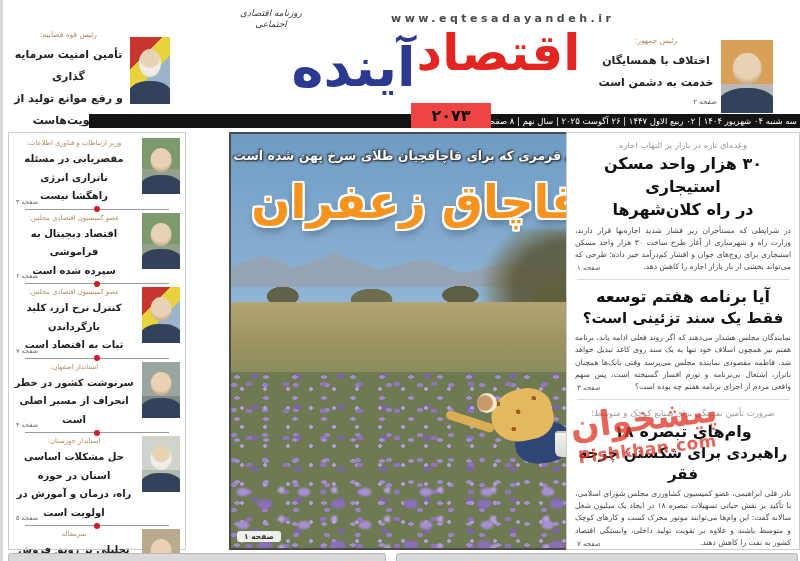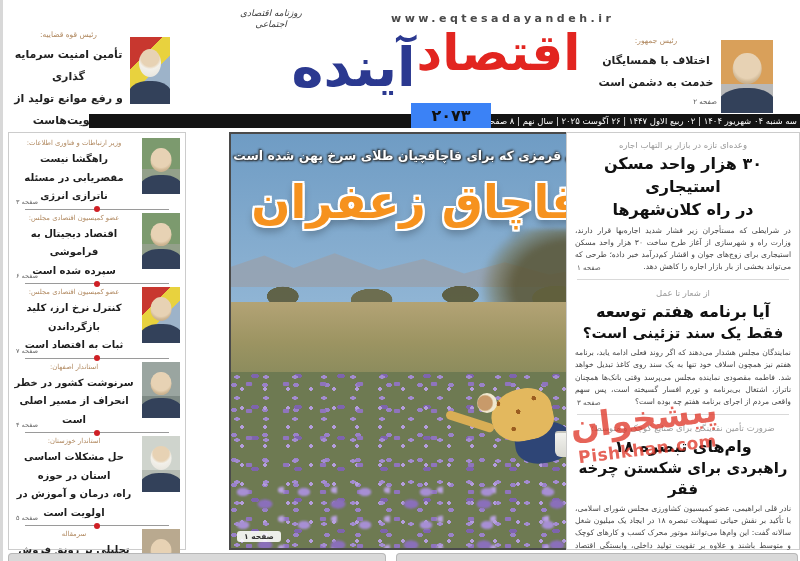--- a/index.html
+++ b/index.html
@@ -66,21 +66,21 @@
   
   .datebar {
     position:absolute; left:86px; top:114px; width:714px; height:14px;
     background:#141414; color:#fff;
   }
   .datebar .d-text {
     position:absolute; right:6px; top:2px; font-size:8.5px; white-space:nowrap;
   }
   .issue-box {
     position:absolute; left:408px; top:103px; width:80px; height:25px;
-    background:#3b82f6; text-align:center; z-index:3;
+    background:#ef4444; text-align:center; z-index:3;
   }
   .issue-box span { font-size:16px; font-weight:bold; color:#111; line-height:25px; }
 
   
   .main { position:absolute; left:0; top:132px; width:800px; height:420px; }
 
   
   .right-col {
     position:absolute; left:563px; top:0; width:234px; height:418px;
     border:1px solid #cccccc; background:#fff; padding:4px 8px;
@@ -267,22 +267,22 @@
   </div>
 
   <div class="main">
 
     <div class="sidebar">
 
       <div class="side-item">
         <div class="portrait p-greenbg side-photo"></div>
         <div class="side-text">
           <div class="s-kicker">وزیر ارتباطات و فناوری اطلاعات:</div>
+          <div class="s-line">مقصریابی در مسئله ناترازی انرژی</div>
           <div class="s-line">راهگشا نیست</div>
-          <div class="s-line">مقصریابی در مسئله ناترازی انرژی</div>
           <div class="s-page">صفحه ۳</div>
         </div>
       </div>
       <div class="side-sep"></div>
 
       <div class="side-item">
         <div class="portrait p-greenbg side-photo"></div>
         <div class="side-text">
           <div class="s-kicker">عضو کمیسیون اقتصادی مجلس:</div>
           <div class="s-line">اقتصاد دیجیتال به فراموشی</div>
@@ -362,21 +362,20 @@
         <div class="a-h1">۳۰ هزار واحد مسکن استیجاری</div>
         <div class="a-h1">در راه کلان‌شهرها</div>
         <div class="a-body">
           <span>در شرایطی که مستأجران زیر فشار شدید اجاره‌بها قرار دارند، وزارت راه و شهرسازی از آغاز طرح ساخت ۳۰ هزار واحد مسکن استیجاری برای زوج‌های جوان و اقشار کم‌درآمد خبر داده؛ طرحی که می‌تواند بخشی از بار بازار اجاره را کاهش دهد.</span>
           <span class="a-page-abs">صفحه ۱</span>
         </div>
       </div>
       <div class="art-sep"></div>
 
       <div class="art">
-        <div class="a-kicker">از شعار تا عمل</div>
         <div class="a-h1">آیا برنامه هفتم توسعه</div>
         <div class="a-h2">فقط یک سند تزئینی است؟</div>
         <div class="a-body">
           <span>نمایندگان مجلس هشدار می‌دهند که اگر روند فعلی ادامه یابد، برنامه هفتم نیز همچون اسلاف خود تنها به یک سند روی کاغذ تبدیل خواهد شد. فاطمه مقصودی نماینده مجلس می‌پرسد وقتی بانک‌ها همچنان ناتراز، اشتغال بی‌برنامه و تورم افسار گسیخته است، پس سهم واقعی مردم از اجرای برنامه هفتم چه بوده است؟</span>
           <span class="a-page-abs">صفحه ۳</span>
         </div>
       </div>
       <div class="art-sep"></div>
 
       <div class="art">

